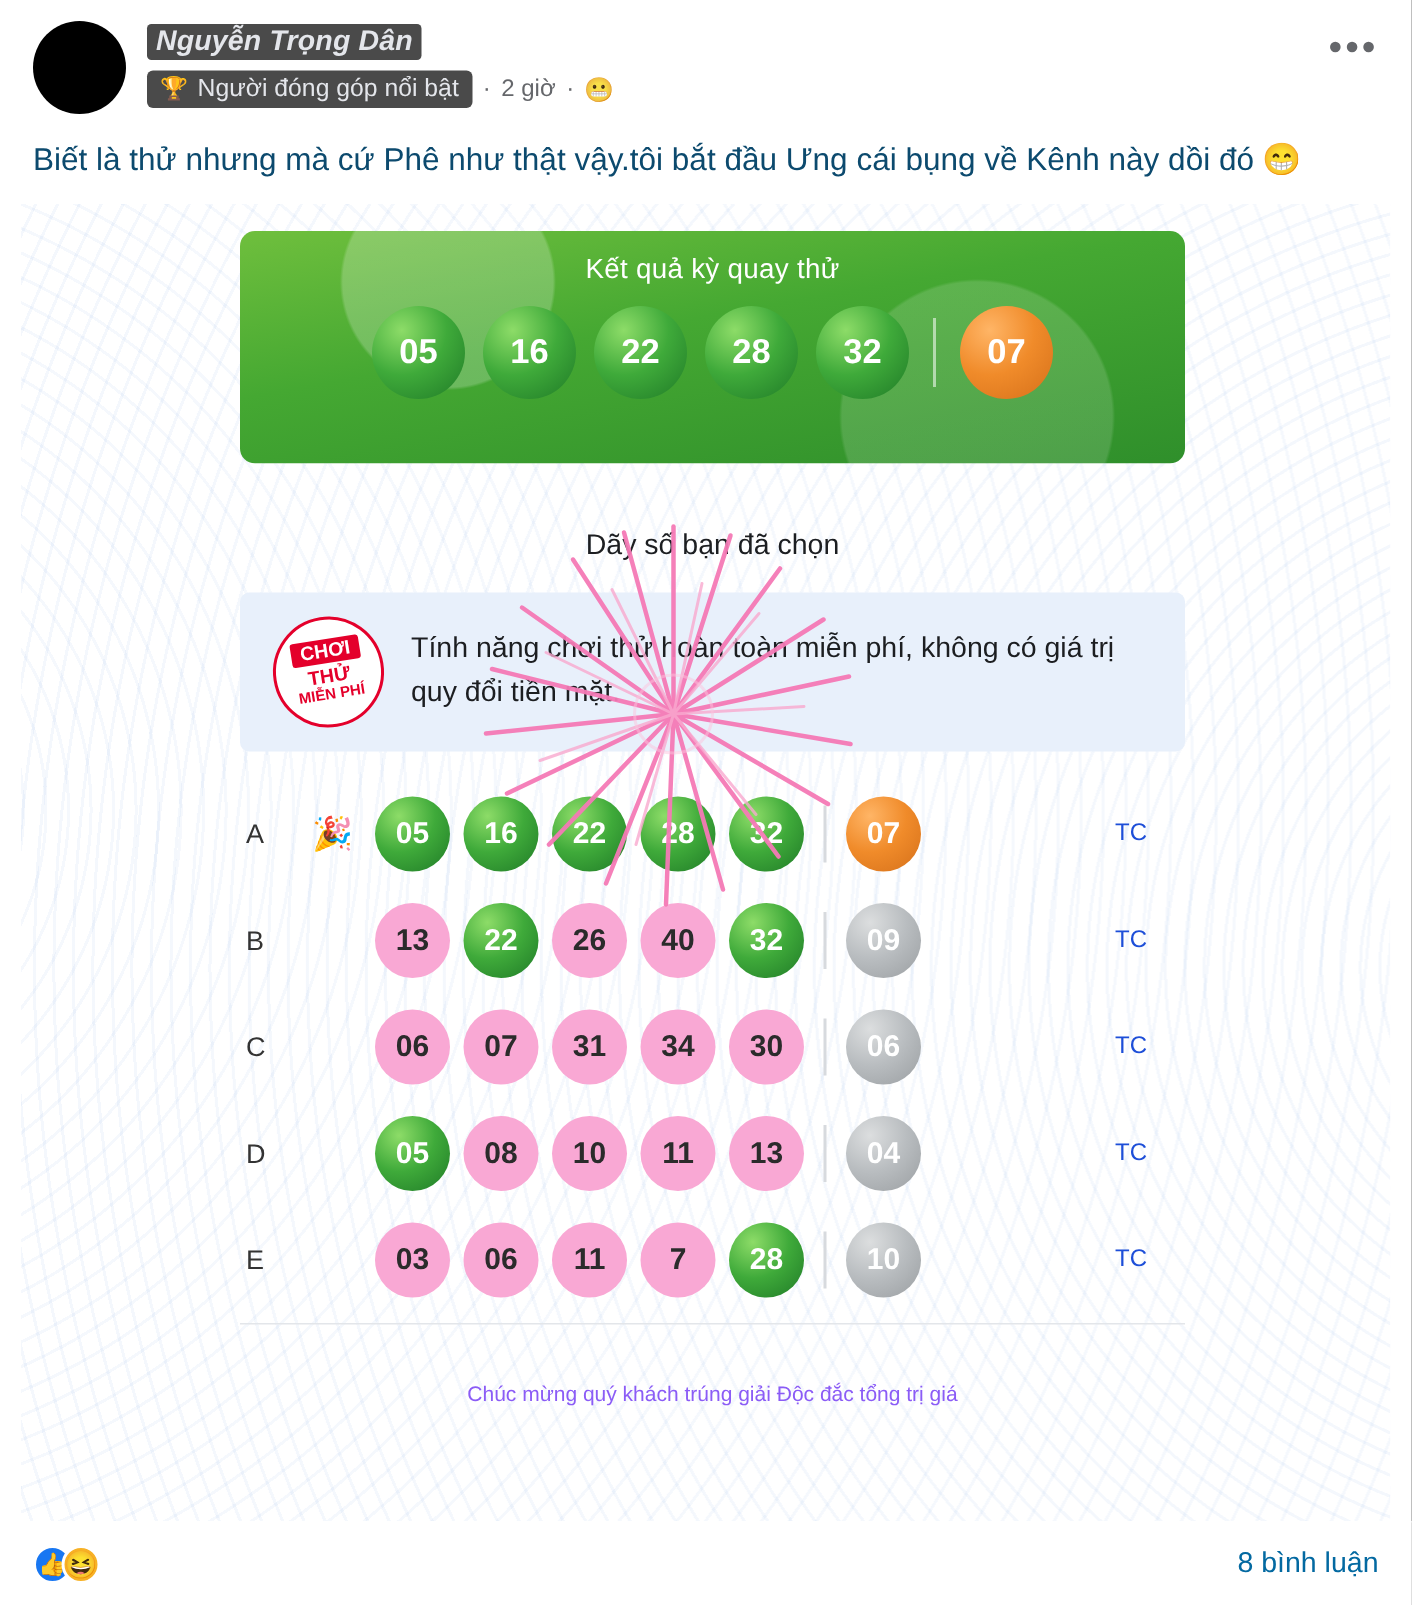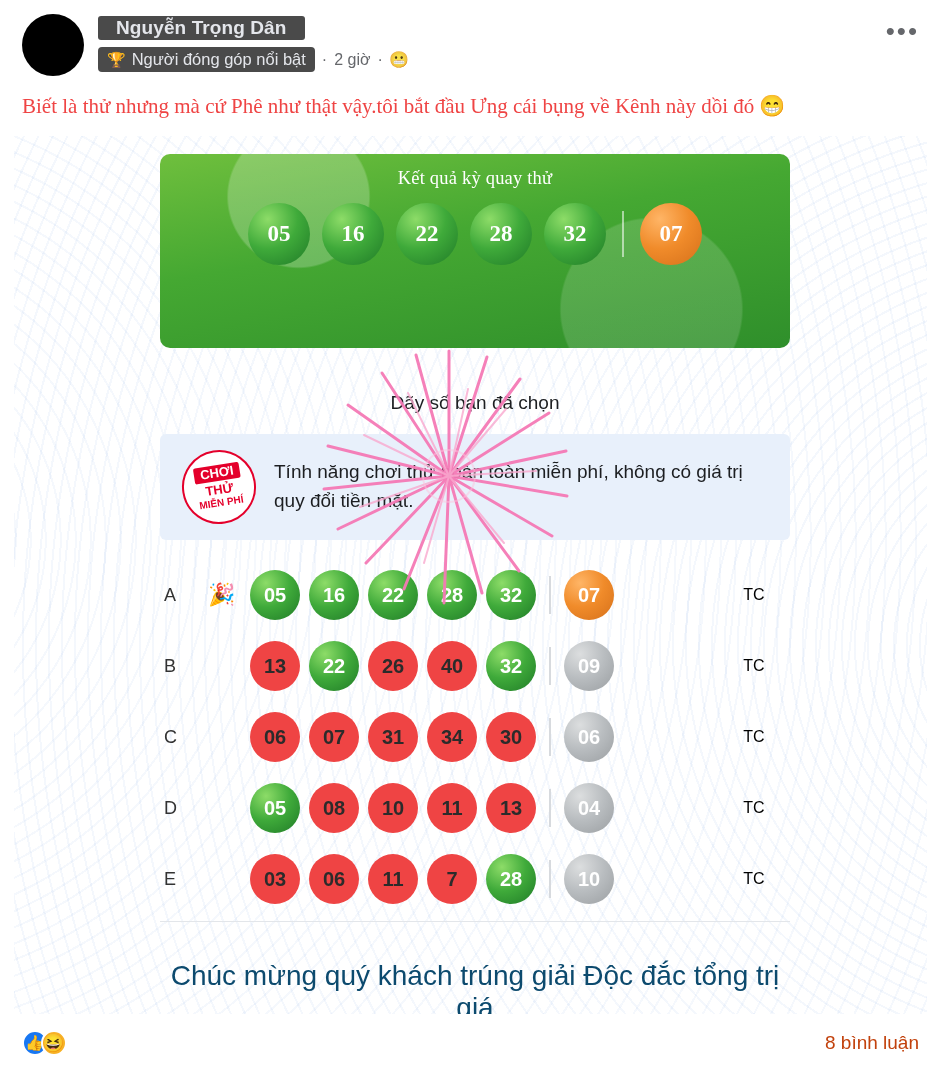--- a/index.html
+++ b/index.html
@@ -38,24 +38,25 @@
   .header-text {
     margin-left: 14px;
     padding-top: 2px;
     flex: 1 1 auto;
   }
   .author-name {
     display: inline-block;
     font-size: 19px;
     color: #e4e6eb;
     background: #4a4a4a;
-    padding: 1px 18px;
+    padding: 1px 6px;
     border-radius: 3px;
     font-weight: 600;
     letter-spacing: .1px;
+    font-style: italic;
   }
   .meta-row {
     margin-top: 7px;
     display: flex;
     align-items: center;
     gap: 7px;
     font-size: 16px;
     color: #65676b;
   }
   .badge-pill {
@@ -81,22 +82,21 @@
     letter-spacing: 2px;
     line-height: 10px;
     cursor: pointer;
   }
 
   
   .post-text {
     padding: 16px 22px 14px 22px;
     font-size: 21px;
     line-height: 1.42;
-    color: #ef4444;
-    font-family: Liberation Serif, serif;
+    color: #0c4a6e;
   }
   .post-text .emoji { font-size: 21px; }
 
   
   .media {
     position: relative;
     margin: 0 14px;
     flex: 1 1 auto;
     background: #ffffff;
     overflow: hidden;
@@ -113,31 +113,30 @@
   }
 
   .media-inner {
     position: absolute;
     left: 146px; top: 18px;
     width: 630px;
   }
 
   
   .result-banner {
-    height: 194px;
+    height: 155px;
     border-radius: 10px;
     background:
       radial-gradient(circle at 22% 22%, rgba(255,255,255,0.22) 0 70px, rgba(255,255,255,0) 72px),
       radial-gradient(circle at 78% 80%, rgba(255,255,255,0.14) 0 90px, rgba(255,255,255,0) 92px),
       linear-gradient(170deg, #6fbf3d 0%, #45a832 42%, #2f8f2b 100%);
     color: #ffffff;
     padding-top: 14px;
     overflow: hidden;
     position: relative;
-    font-family: Liberation Serif, serif;
   }
   .result-title {
     text-align: center;
     font-size: 18.5px;
     font-weight: 400;
     letter-spacing: .2px;
   }
   .ball-row {
     display: flex;
     align-items: center;
@@ -241,21 +240,21 @@
   .nb {
     width: 50px; height: 50px;
     border-radius: 50%;
     display: flex;
     align-items: center;
     justify-content: center;
     font-size: 20px;
     font-weight: 700;
   }
   .nb.grey {
-    background: #ef4444;
+    background: #f9a8d4;
     color: #2b2b2b;
     font-weight: 700;
   }
   .nb.greenhit {
     background: radial-gradient(circle at 32% 26%, #8ddc68 0%, #3faa3a 48%, #1f7a27 100%);
     color: #ffffff;
   }
   .nb.orangehit {
     background: radial-gradient(circle at 32% 26%, #ffb566 0%, #f08b2a 48%, #d5701a 100%);
     color: #ffffff;
@@ -267,31 +266,31 @@
   }
   .nb-sep {
     width: 2px; height: 38px;
     background: #d7dade;
     margin: 0 4px;
   }
   .row-tc {
     width: 72px;
     text-align: center;
     font-size: 16px;
-    color: #000000;
+    color: #1d4ed8;
   }
 
   
   .congrats {
     text-align: center;
     margin-top: 26px;
   }
   .congrats-line {
-    font-size: 28px;
-    color: #0c4a6e;
+    font-size: 14px;
+    color: #8b5cf6;
     margin-top: 38px;
   }
   .congrats-amount {
     margin-top: 10px;
     font-size: 30px;
     font-weight: 700;
     color: #1f8f3a;
   }
 
   
@@ -317,21 +316,21 @@
     width: 26px; height: 26px;
     border-radius: 50%;
     display: flex; align-items: center; justify-content: center;
     font-size: 15px;
     border: 2px solid #ffffff;
   }
   .react.like { background: #1877f2; color: #fff; }
   .react.haha { background: #f7b125; color: #000; margin-left: -7px; font-size: 18px; }
   .comment-count {
     font-size: 19px;
-    color: #c2410c;
+    color: #0369a1;
   }
 </style>
 </head>
 <body>
 
 <div class="post">
 
   <div class="post-header">
     <div class="avatar"></div>
     <div class="header-text">

